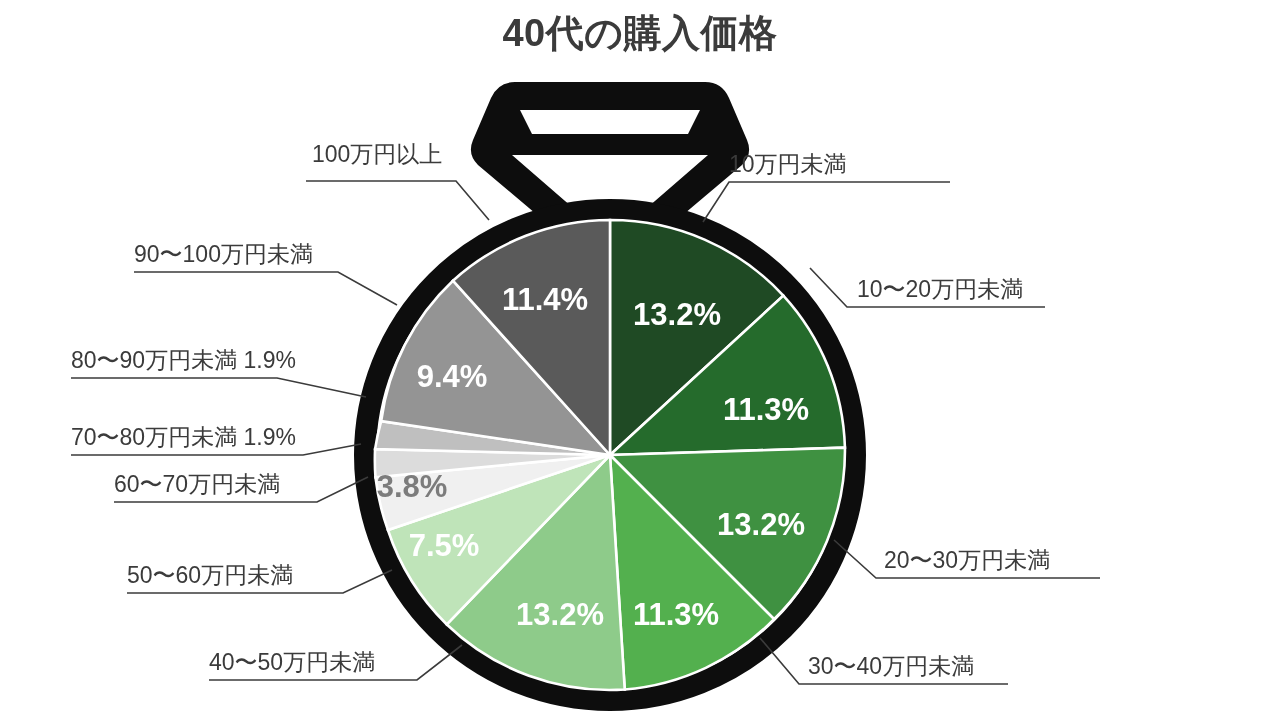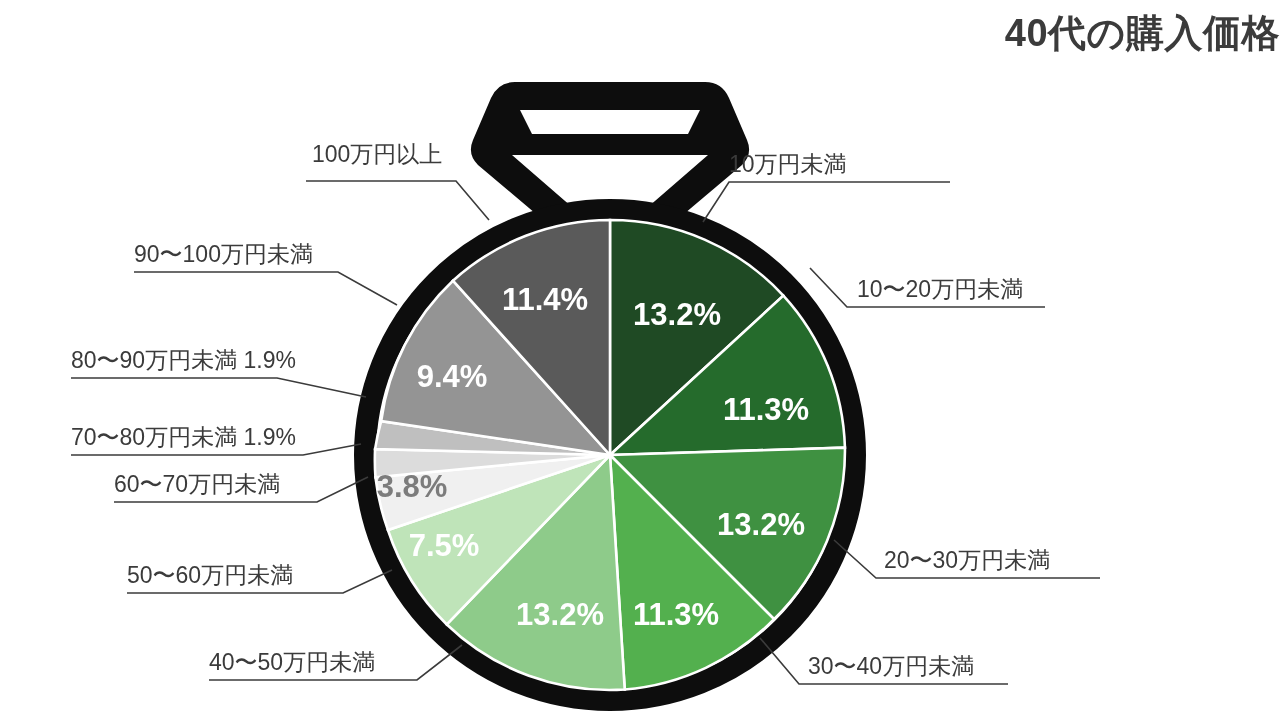--- a/index.html
+++ b/index.html
@@ -19,21 +19,21 @@
     position: absolute;
     left: 0; top: 0;
     width: 1280px;
     height: 720px;
   }
   #chart-title {
     position: absolute;
     left: 0;
     top: 8px;
     width: 1280px;
-    text-align: right;
+    text-align: center;
     font-size: 38px;
     font-weight: bold;
     color: #3b3b3b;
     letter-spacing: 0.5px;
     white-space: nowrap;
   }
   svg.canvas {
     position: absolute;
     left: 0; top: 0;
     width: 1280px;

